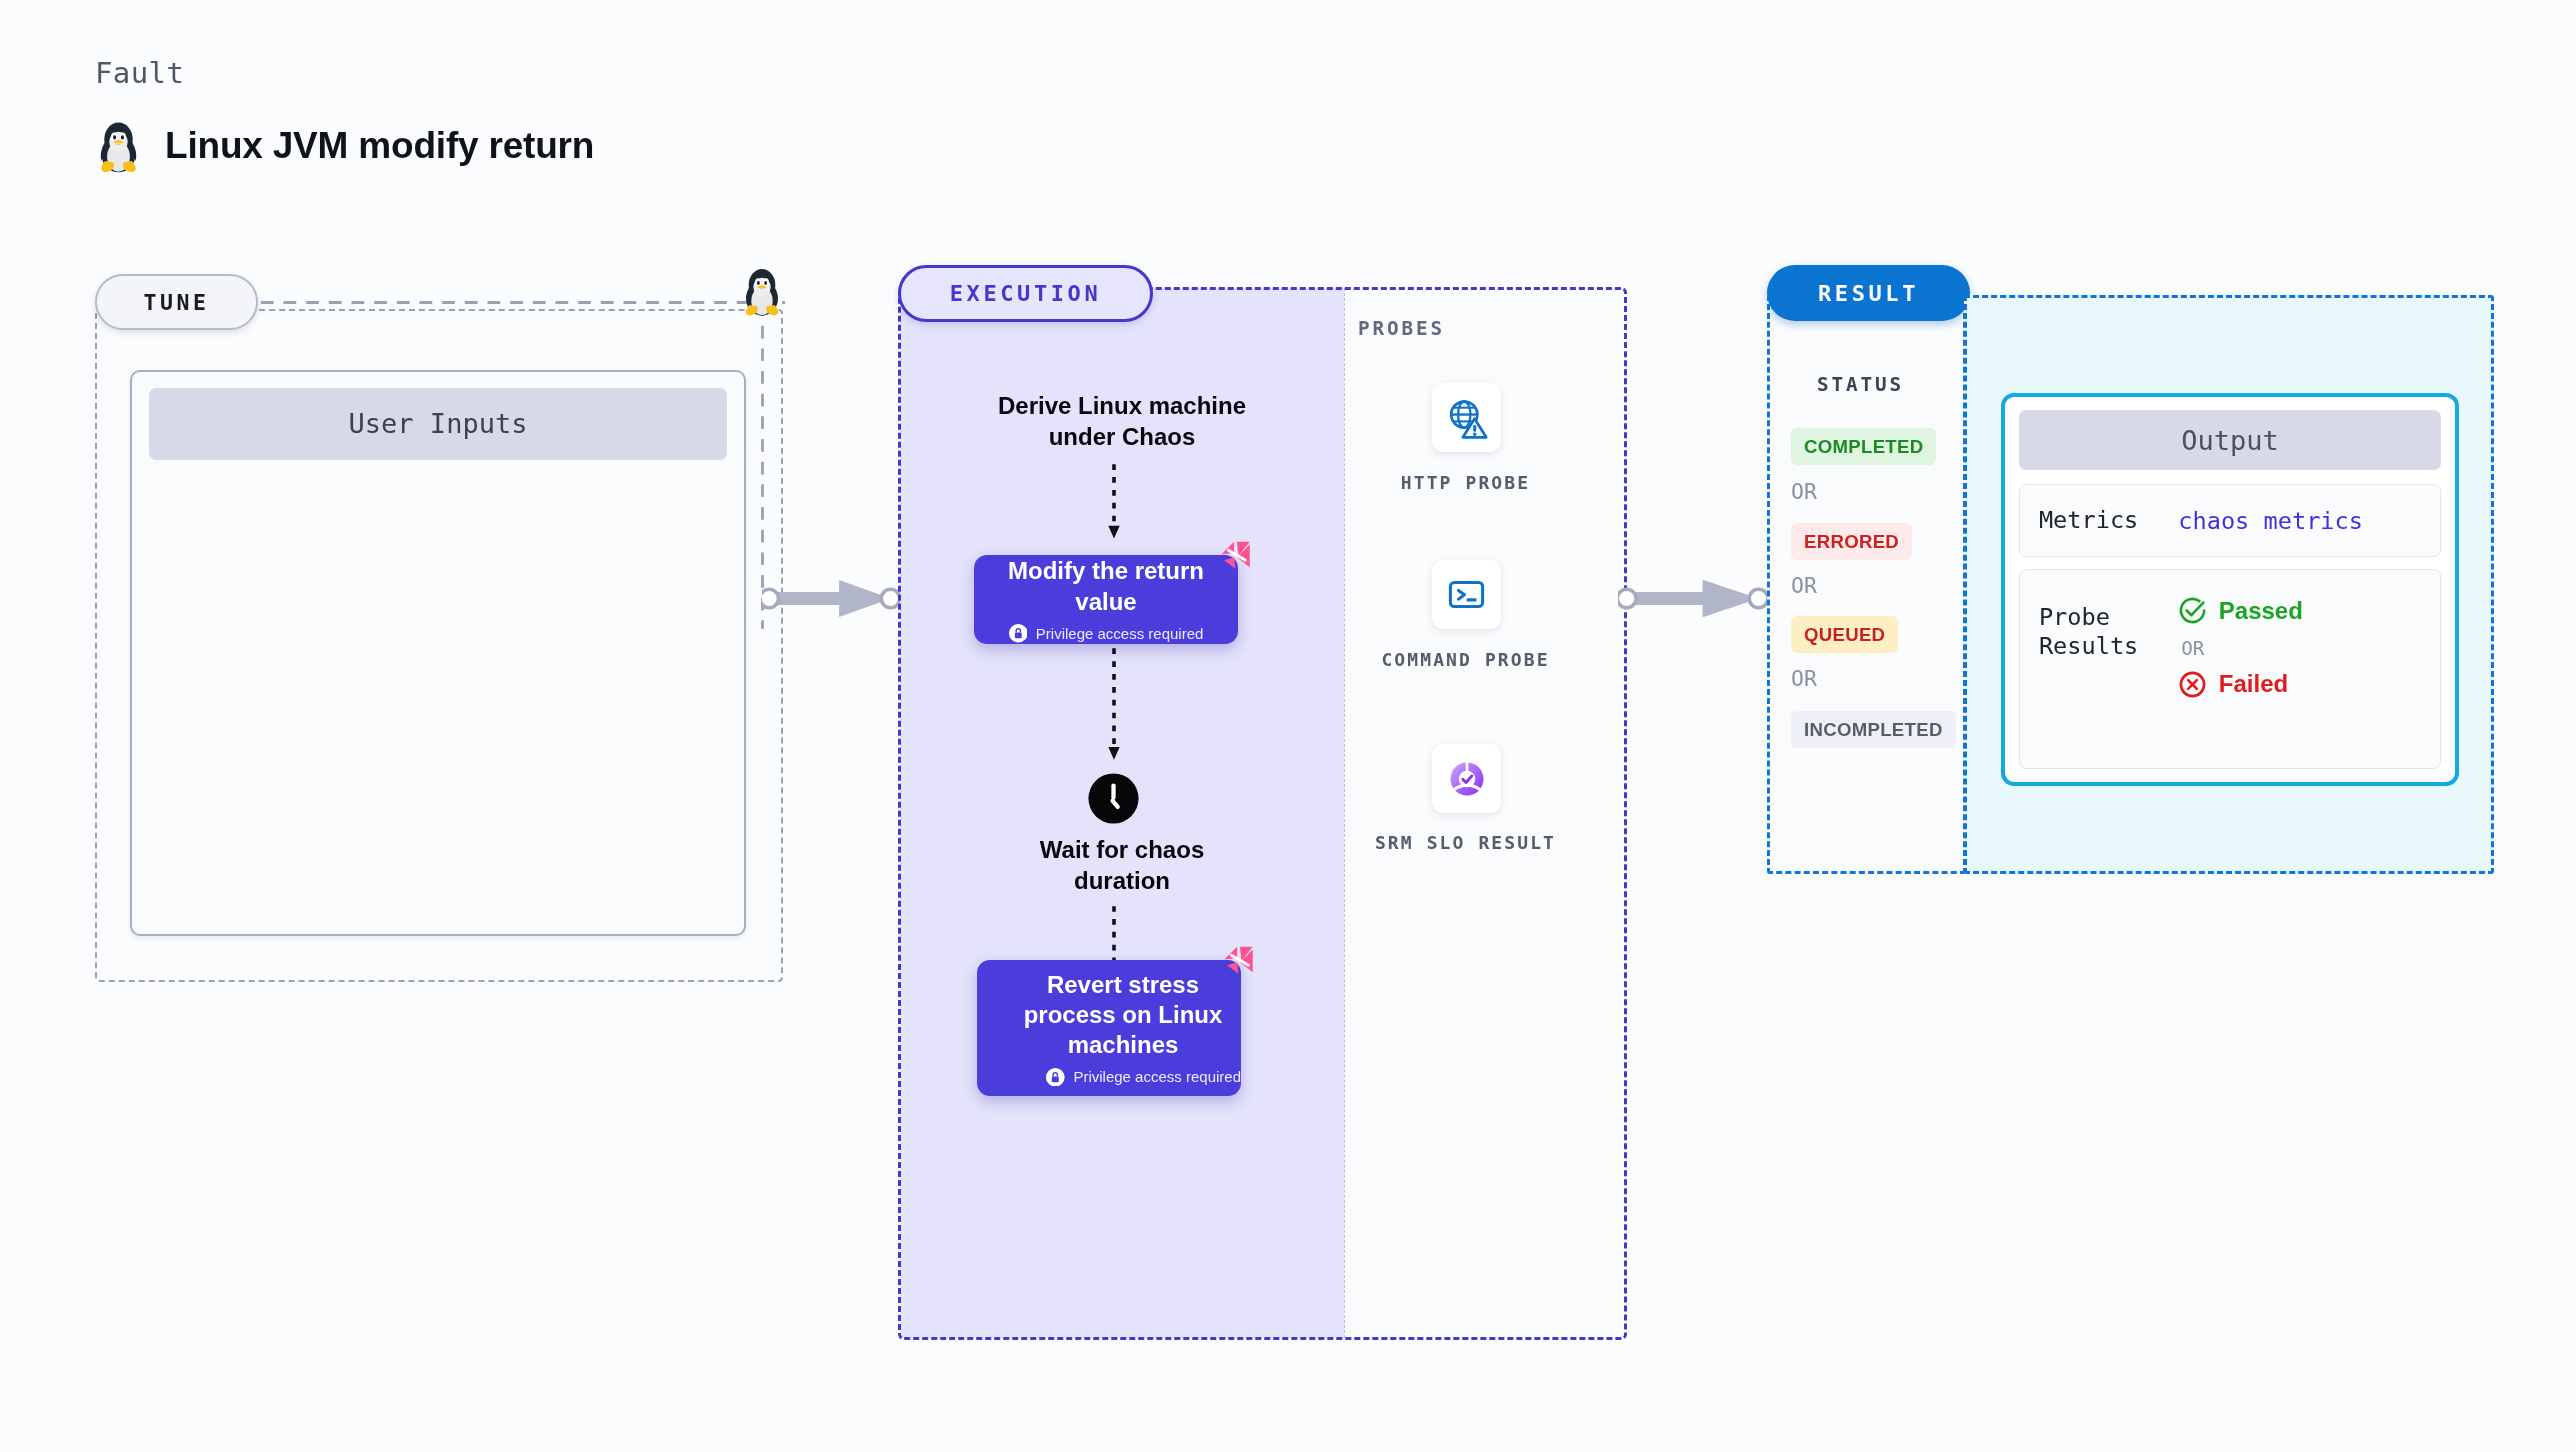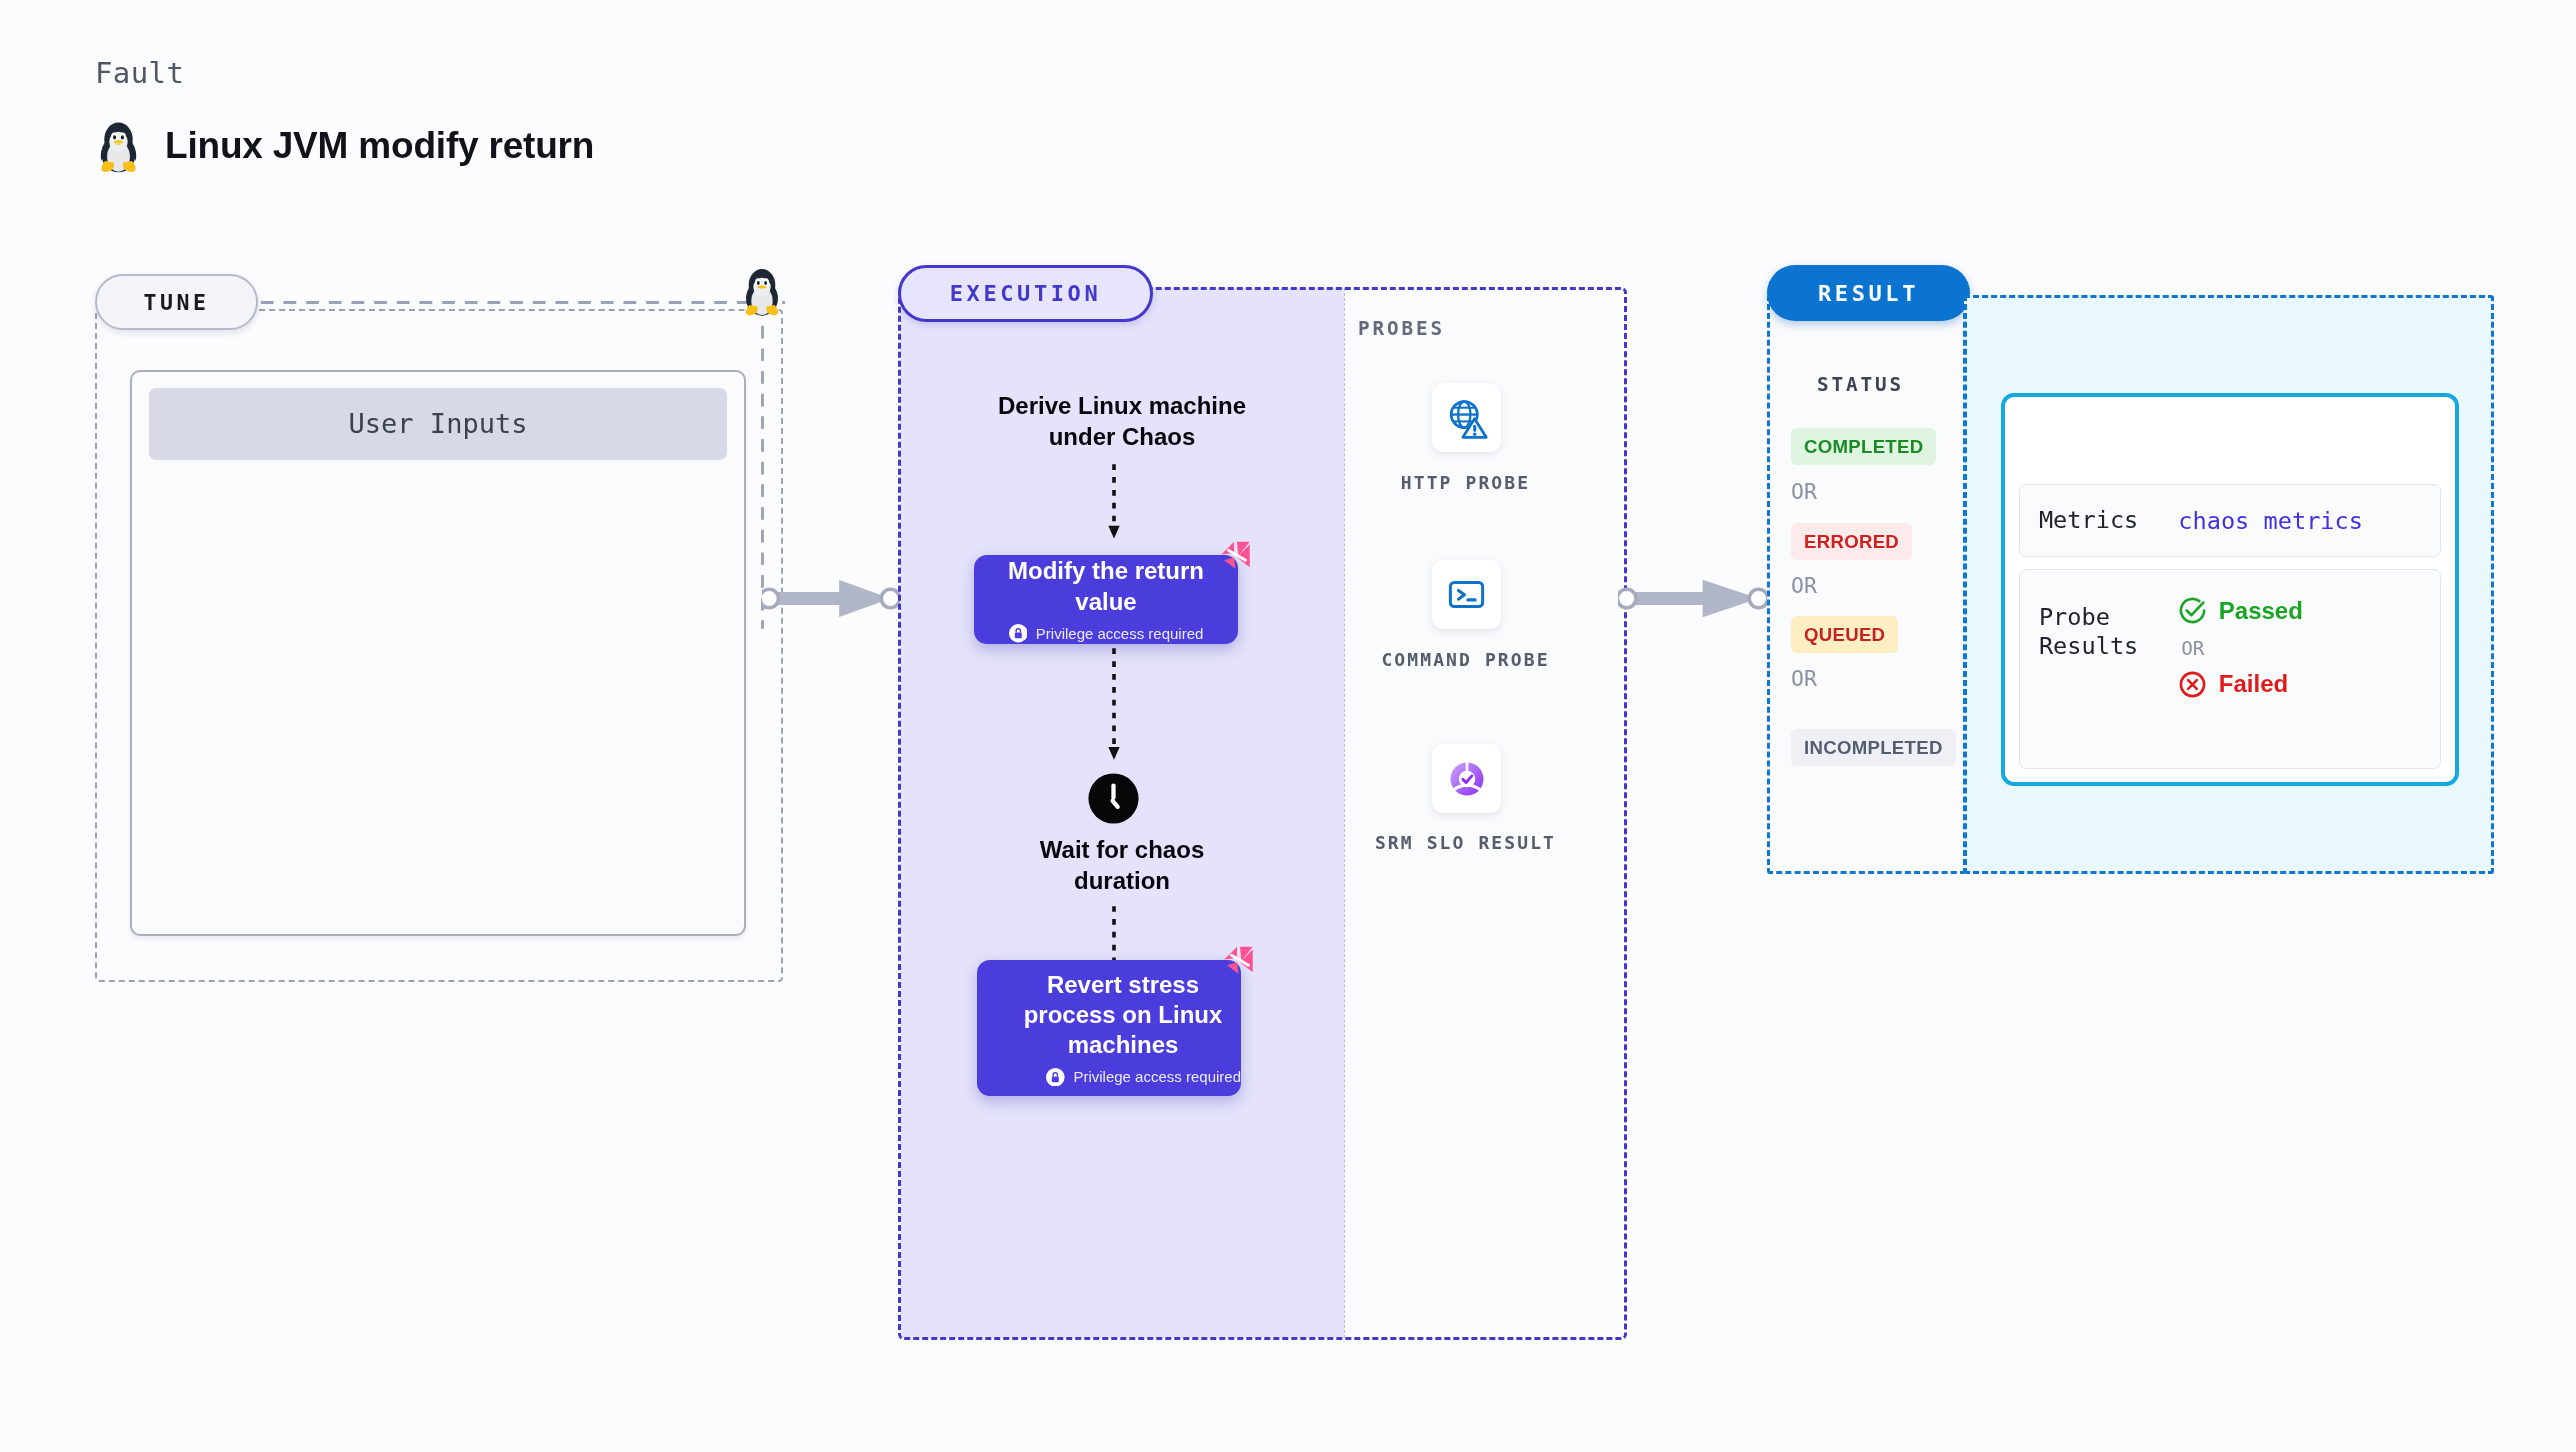--- a/index.html
+++ b/index.html
@@ -386,28 +386,29 @@
   </div>
   <div class="or-text" style="left:1791px; top:479px;">OR</div>
   <div class="status-badge" style="left:1791px; top:523px; background:#fdeaea; color:#cf2020;">
     <span>ERRORED</span>
   </div>
   <div class="or-text" style="left:1791px; top:573px;">OR</div>
   <div class="status-badge" style="left:1791px; top:616px; background:#fdeec3; color:#c42323;">
     <span>QUEUED</span>
   </div>
   <div class="or-text" style="left:1791px; top:666px;">OR</div>
-  <div class="status-badge" style="left:1791px; top:729px; background:#eef0f6; color:#565d6e;">
+  <div class="status-badge" style="left:1791px; top:711px; background:#eef0f6; color:#565d6e;">
     <span>INCOMPLETED</span>
   </div>
 
   <div class="region" id="output-region">
     <div class="region-box"></div>
   </div>
   <div class="output-card">
+    <div class="output-header">Output</div>
     <div class="output-row row-metrics">
       <div class="row-key">Metrics</div>
       <div class="metrics-val">chaos metrics</div>
     </div>
     <div class="output-row row-probe">
       <div class="row-key">Probe<br>Results</div>
       <div class="probe-vals">
         <div class="probe-line" style="color:#1aa524;">
           <svg width="29" height="29" viewBox="0 0 40 40">
             <path d="M36 20 a16 16 0 1 1 -6.5 -12.9" fill="none" stroke="#1aa524" stroke-width="3.6" stroke-linecap="round"></path>

